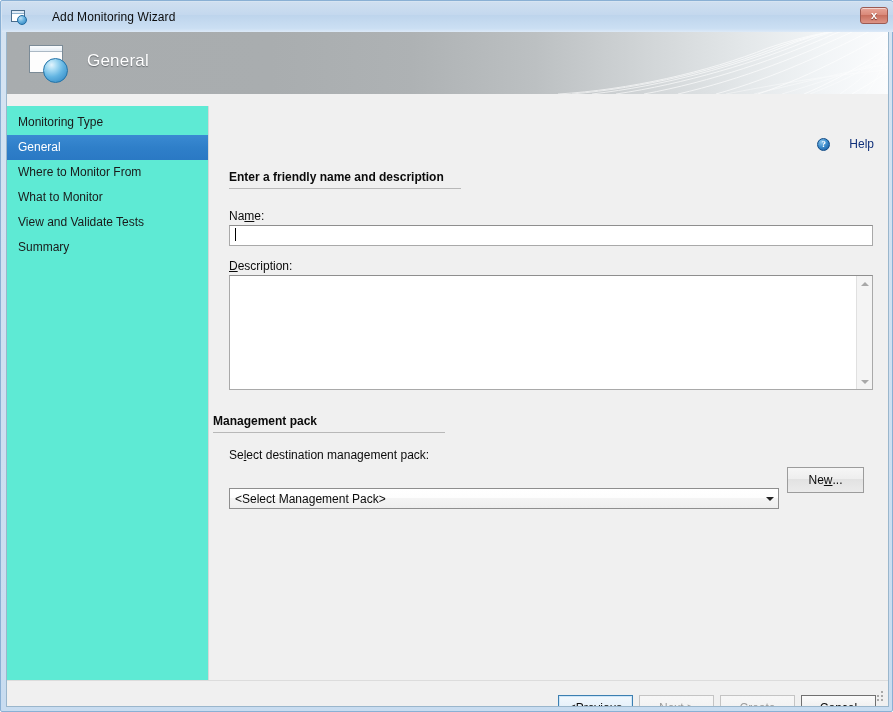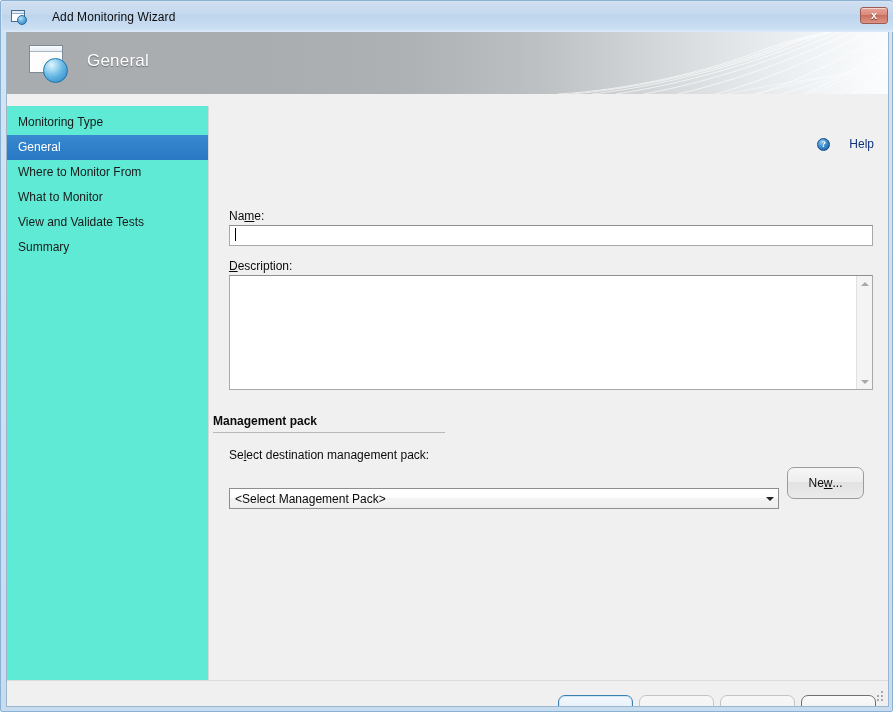--- a/index.html
+++ b/index.html
@@ -322,24 +322,24 @@
   .combo-arrow {
     width: 0; height: 0;
     border-left: 4px solid transparent;
     border-right: 4px solid transparent;
     border-top: 4px solid #222;
   }
 
   
   .btn {
     position: absolute;
-    height: 32px;
+    height: 26px;
     background: linear-gradient(to bottom, #f6f6f6 0%, #eeeeee 45%, #e2e2e2 47%, #ebebeb 100%);
     border: 1px solid #9c9c9c;
-    border-radius: 7px;
+    border-radius: 0;
     box-sizing: border-box;
     font-family: "Liberation Sans", sans-serif;
     font-size: 12px;
     color: #0b0b0b;
     display: flex;
     align-items: center;
     justify-content: center;
     cursor: default;
     white-space: nowrap;
   }
@@ -444,20 +444,21 @@
 
     <div class="content">
 
       <div class="help-link">
         <span class="help-icon">
             <span>?</span>
           </span>
         <span class="help-text">Help</span>
       </div>
 
+      <div class="section-head" style="left:20px; top:76px; width:232px;">Enter a friendly name and description</div>
 
       <div class="field-label" style="left:20px; top:115px;">
         <span>Na</span><span class="acc">m</span><span>e:</span>
       </div>
 
       <input class="text-input" style="left: 20px; top: 131px; width: 644px; height: 21px;" value="">
 
       <div class="field-label" style="left:20px; top:165px;">
         <span class="acc">D</span><span>escription:</span>
       </div>

